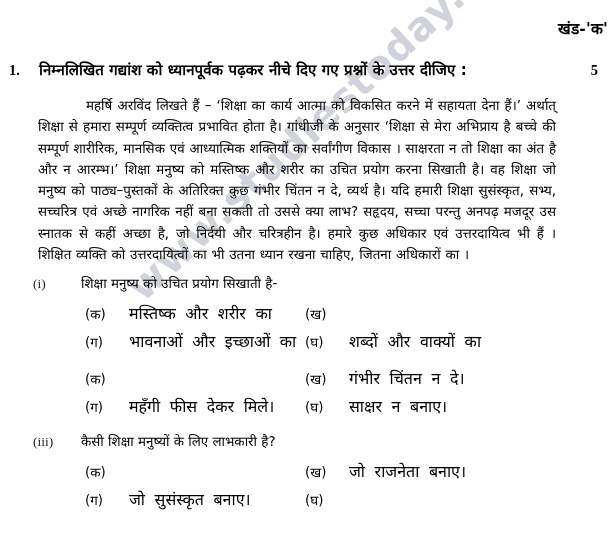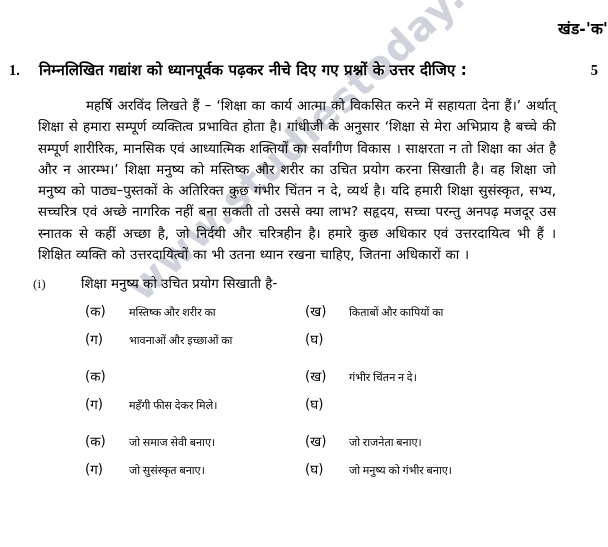--- a/index.html
+++ b/index.html
@@ -132,22 +132,22 @@
     align-items: baseline;
   }
   .opt-left { flex: 0 0 220px; }
   .opt-right { flex: 0 0 260px; }
   .opt-key {
     flex: 0 0 44px;
     font-size: 13.4px;
     font-family: "DejaVu Sans", "Liberation Sans", sans-serif;
   }
   .opt-label {
-    font-size: 11px;
-    font-family: Liberation Serif, serif;
+    font-size: 16px;
+    font-family: Liberation Mono, monospace;
   }
 </style>
 </head>
 <body>
 
 <div class="page">
 
   <div class="watermark-layer">
     <div class="watermark" style="color: rgb(201, 204, 214);">www.studiestoday.com</div>
   </div>
@@ -169,30 +169,30 @@
         <div class="subq-num">(i)</div>
         <div class="subq-text">शिक्षा मनुष्य को उचित प्रयोग सिखाती है-</div>
       </div>
       <div class="opt-row">
         <div class="opt opt-left">
           <span class="opt-key">(क)</span>
           <span class="opt-label">मस्तिष्क और शरीर का</span>
         </div>
         <div class="opt opt-right">
           <span class="opt-key">(ख)</span>
-          <span class="opt-label">किताबों और कापियों का</span>
         </div>
       </div>
       <div class="opt-row">
         <div class="opt opt-left">
           <span class="opt-key">(ग)</span>
           <span class="opt-label">भावनाओं और इच्छाओं का</span>
         </div>
         <div class="opt opt-right">
           <span class="opt-key">(घ)</span>
+          <span class="opt-label">शब्दों और वाक्यों का</span>
         </div>
       </div>
     </div>
 
     <div class="subq-block">
       <div class="opt-row">
         <div class="opt opt-left">
           <span class="opt-key">(क)</span>
         </div>
         <div class="opt opt-right">
@@ -200,41 +200,44 @@
           <span class="opt-label">गंभीर चिंतन न दे।</span>
         </div>
       </div>
       <div class="opt-row">
         <div class="opt opt-left">
           <span class="opt-key">(ग)</span>
           <span class="opt-label">महँगी फीस देकर मिले।</span>
         </div>
         <div class="opt opt-right">
           <span class="opt-key">(घ)</span>
+          <span class="opt-label">साक्षर न बनाए।</span>
         </div>
       </div>
     </div>
 
     <div class="subq-block">
+      <div class="subq">
+        <div class="subq-num">(iii)</div>
+        <div class="subq-text">कैसी शिक्षा मनुष्यों के लिए लाभकारी है?</div>
+      </div>
       <div class="opt-row">
         <div class="opt opt-left">
           <span class="opt-key">(क)</span>
-          <span class="opt-label">जो समाज सेवी बनाए।</span>
         </div>
         <div class="opt opt-right">
           <span class="opt-key">(ख)</span>
           <span class="opt-label">जो राजनेता बनाए।</span>
         </div>
       </div>
       <div class="opt-row">
         <div class="opt opt-left">
           <span class="opt-key">(ग)</span>
           <span class="opt-label">जो सुसंस्कृत बनाए।</span>
         </div>
         <div class="opt opt-right">
           <span class="opt-key">(घ)</span>
-          <span class="opt-label">जो मनुष्य को गंभीर बनाए।</span>
         </div>
       </div>
     </div>
 
   </div>
 </div>
 
 </body></html>

